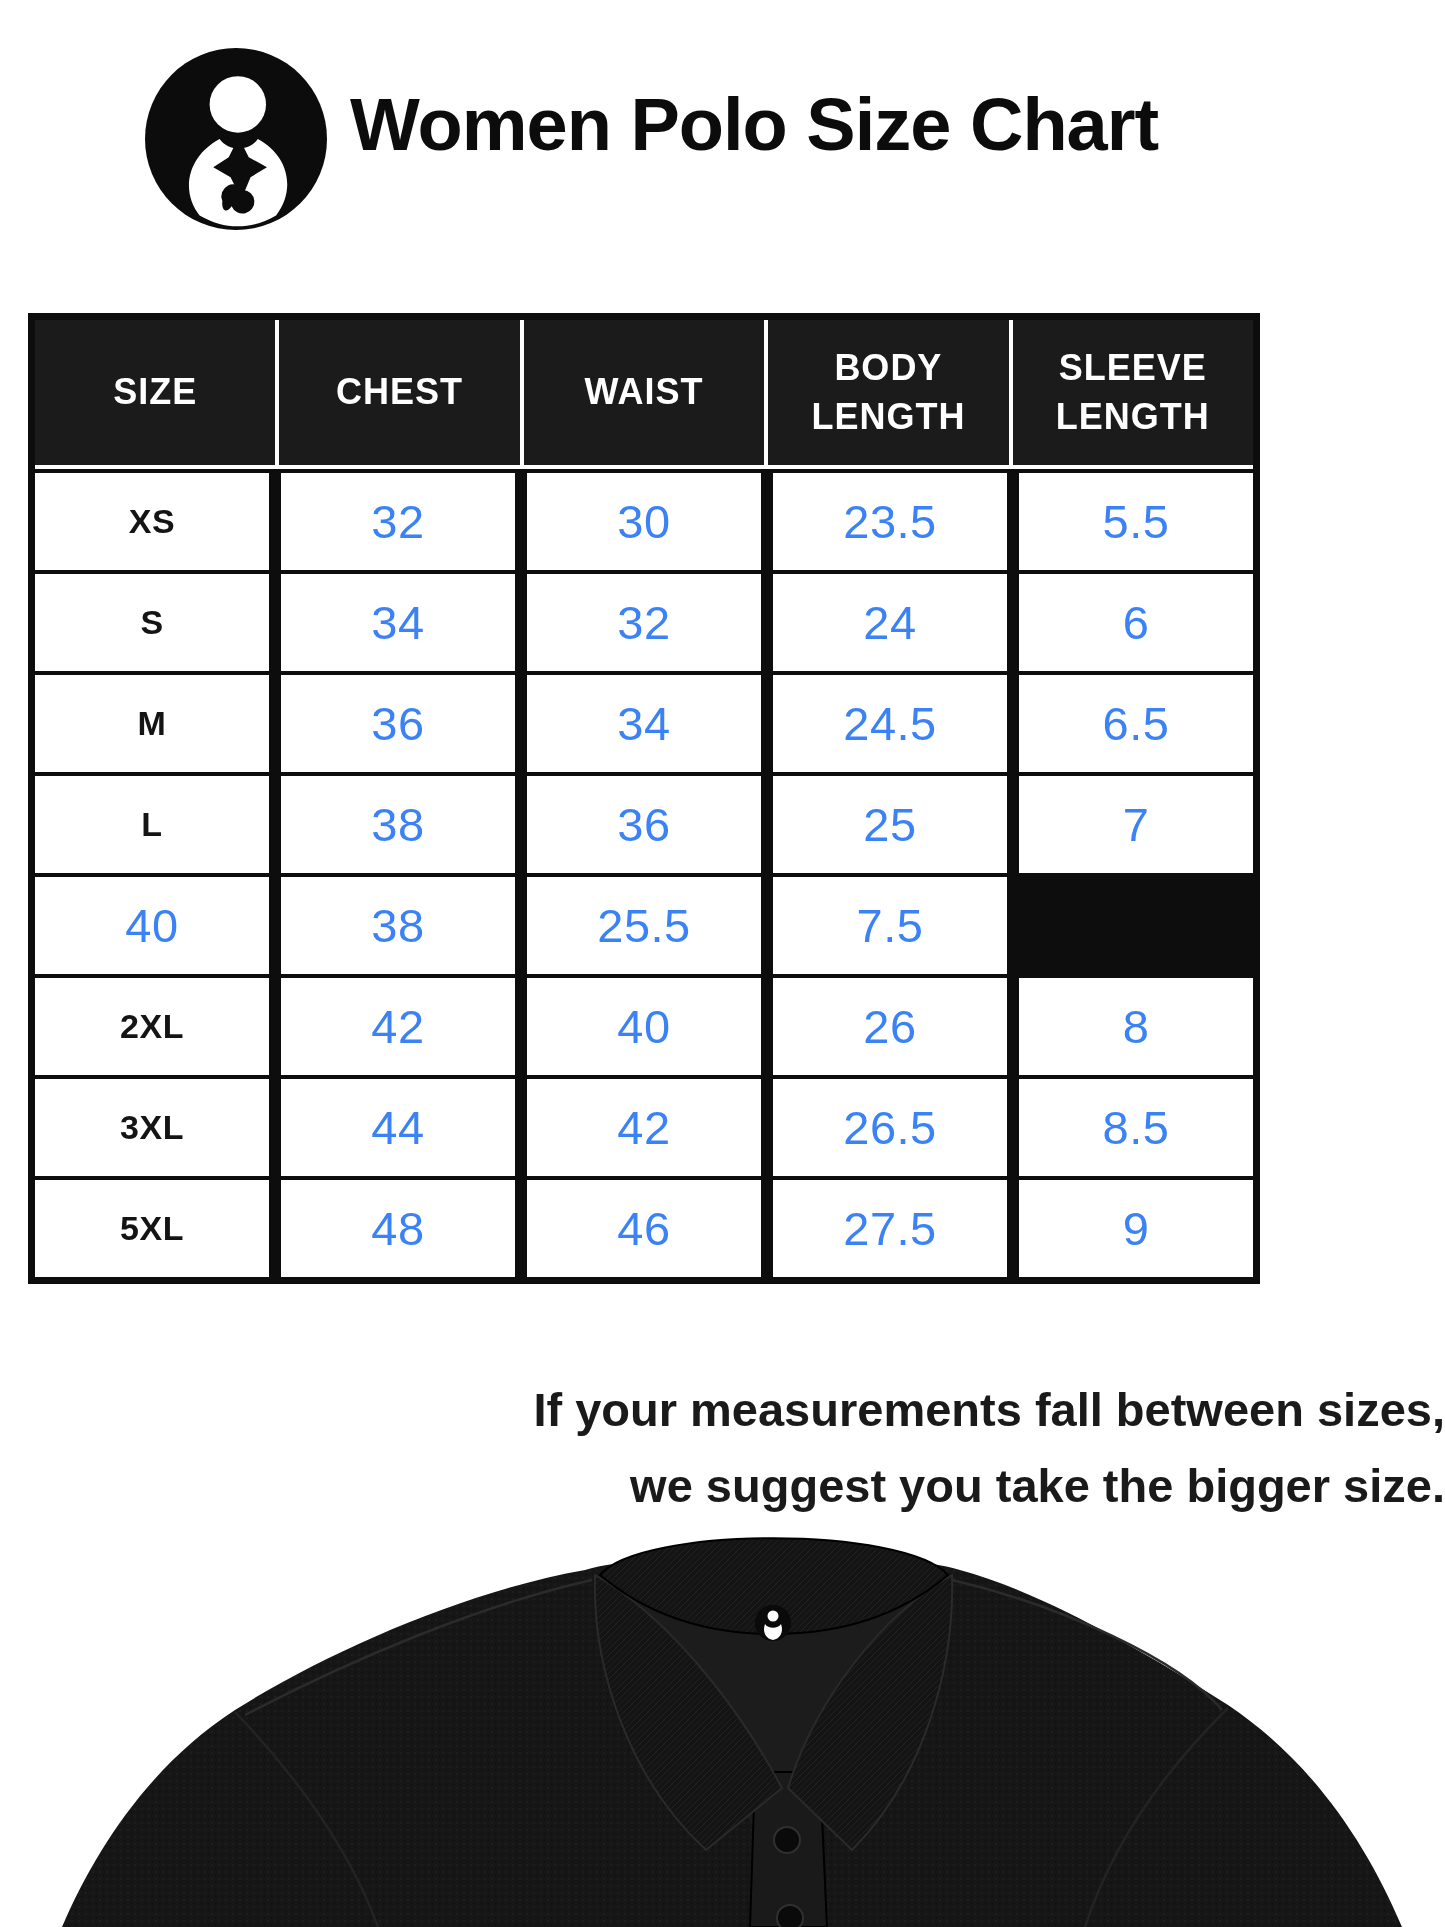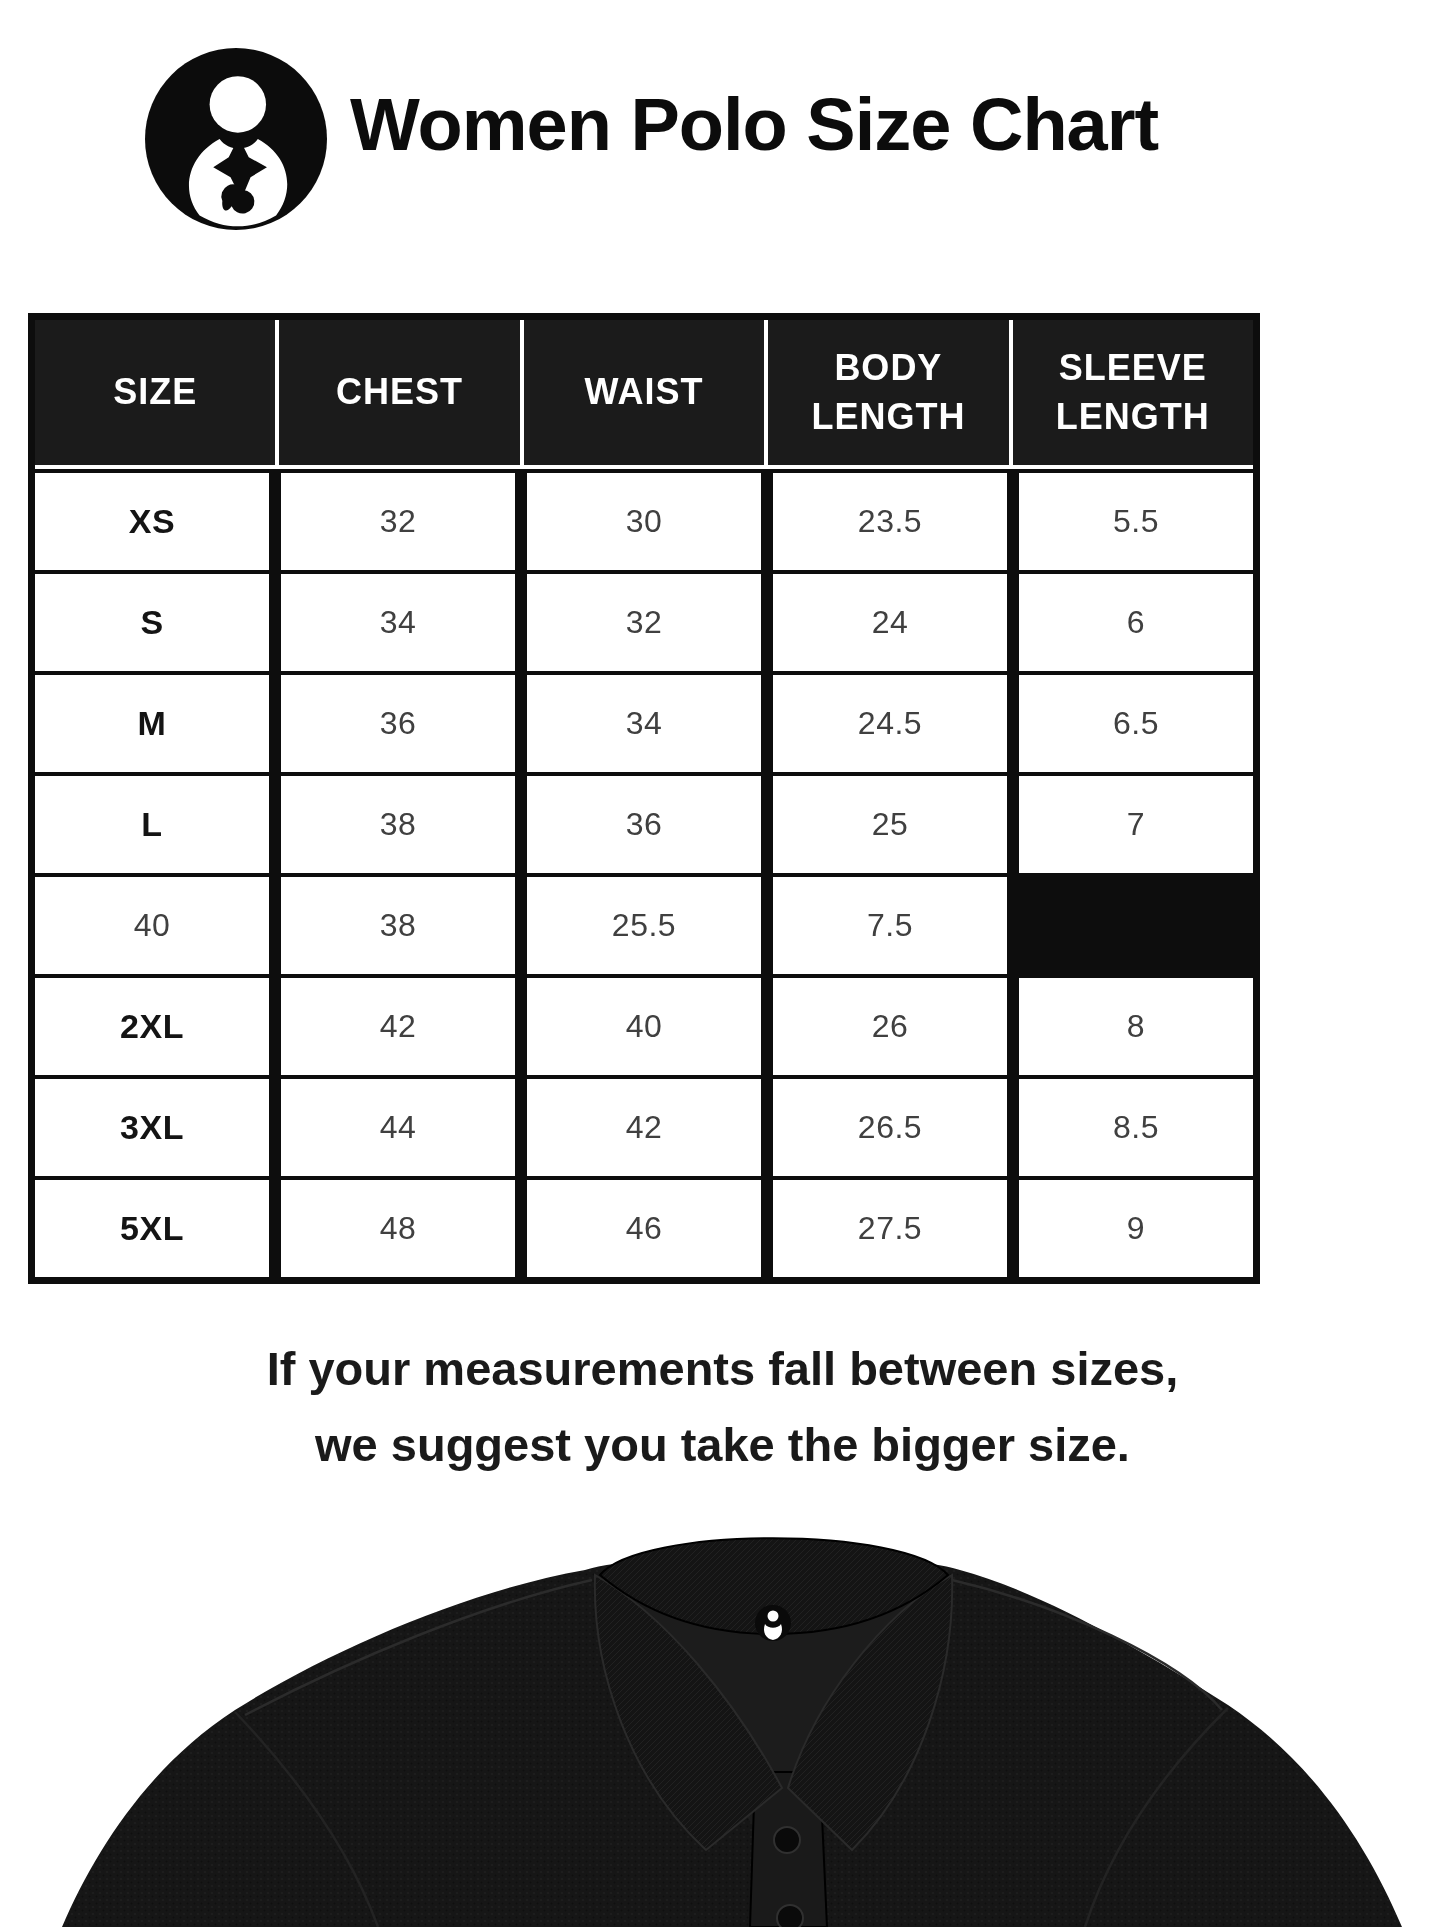--- a/index.html
+++ b/index.html
@@ -32,26 +32,26 @@
   .tbody{
     display:grid;row-gap:4px;background:#0d0d0d;padding-top:4px;
   }
   .tr{
     display:grid;grid-template-columns:repeat(5,1fr);column-gap:12px;
     background:#0d0d0d;
   }
   .td{
     background:#ffffff;height:97px;
     display:flex;align-items:center;justify-content:center;
-    font-size:32px;font-weight:400;color:#404040;letter-spacing:0.5px;
+    font-size:47px;font-weight:400;color:#3b82f6;letter-spacing:0.5px;
   }
   .td.size{font-weight:700;font-size:34px;color:#141414;}
   
   .note{
-    position:absolute;left:0;top:1331px;width:1445px;text-align:center;
+    position:absolute;left:0;top:1372px;width:1445px;text-align:right;
     font-size:47px;font-weight:700;color:#1a1a1a;line-height:1.62;
   }
   
   .shirt-wrap{position:absolute;left:0;top:1520px;width:1445px;height:407px;}
 </style>
 </head>
 <body>
 
 <div class="brand-logo">
   <svg viewBox="0 0 100 100" width="182" height="182">

